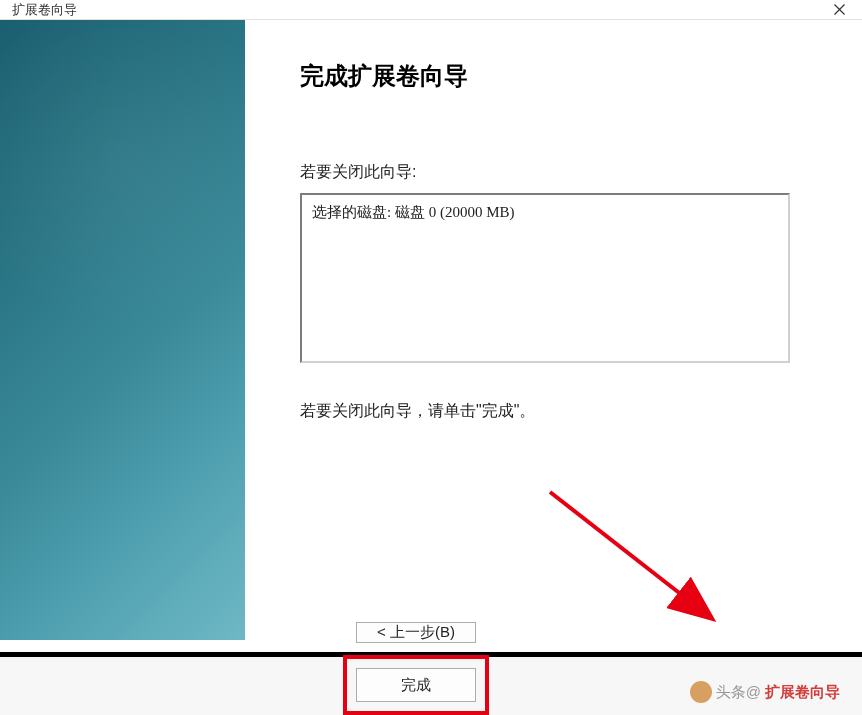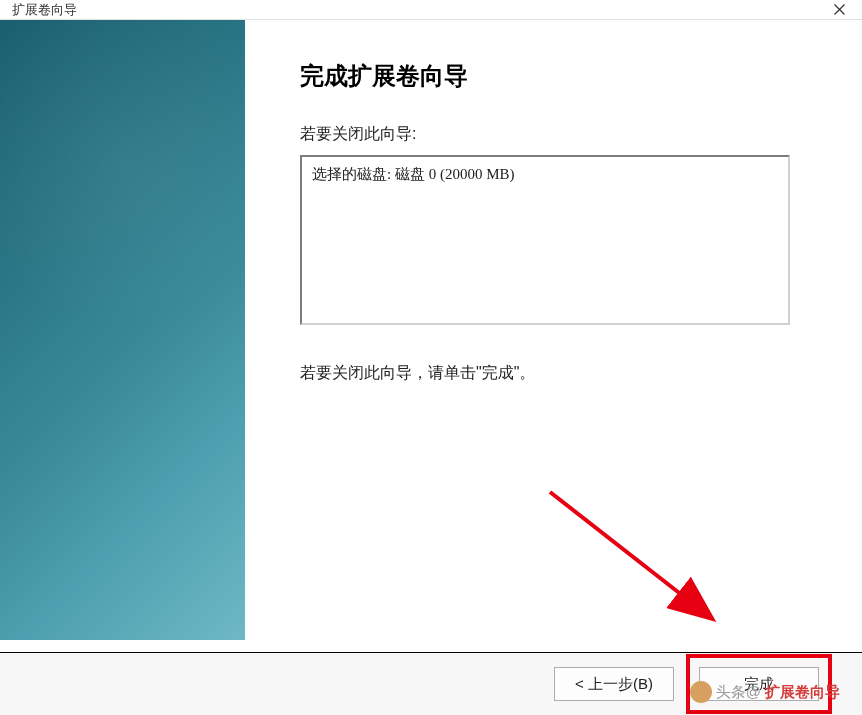--- a/index.html
+++ b/index.html
@@ -62,21 +62,21 @@
     }
     .content-area {
       flex: 1;
       padding: 40px 55px 20px 55px;
       position: relative;
     }
     .wizard-heading {
       font-size: 24px;
       font-weight: bold;
       color: #000;
-      margin-bottom: 32px;
+      margin-bottom: 70px;
     }
     .settings-label {
       font-size: 16px;
       color: #222;
       margin-bottom: 10px;
     }
     .settings-box {
       width: 490px;
       height: 170px;
       border: 2px inset #d0d0d0;
@@ -90,27 +90,28 @@
       margin-top: 38px;
       font-size: 16px;
       color: #222;
     }
     .footer {
       position: absolute;
       bottom: 0;
       left: 0;
       right: 0;
       height: 63px;
-      border-top: 1px solid #000000;
+      border-top: 5px solid #000000;
       background: #f7f7f7;
       display: flex;
       align-items: center;
       justify-content: flex-end;
       padding-right: 30px;
       gap: 12px;
+      flex-direction: column;
     }
     .wiz-button {
       min-width: 120px;
       height: 34px;
       border: 1px solid #adadad;
       background: #fdfdfd;
       font-size: 15px;
       color: #222;
       cursor: pointer;
       font-family: inherit;

